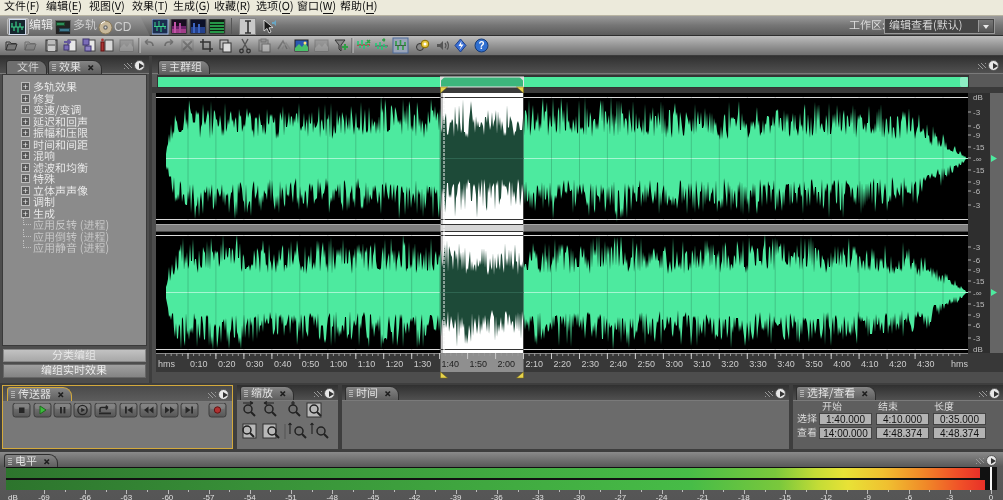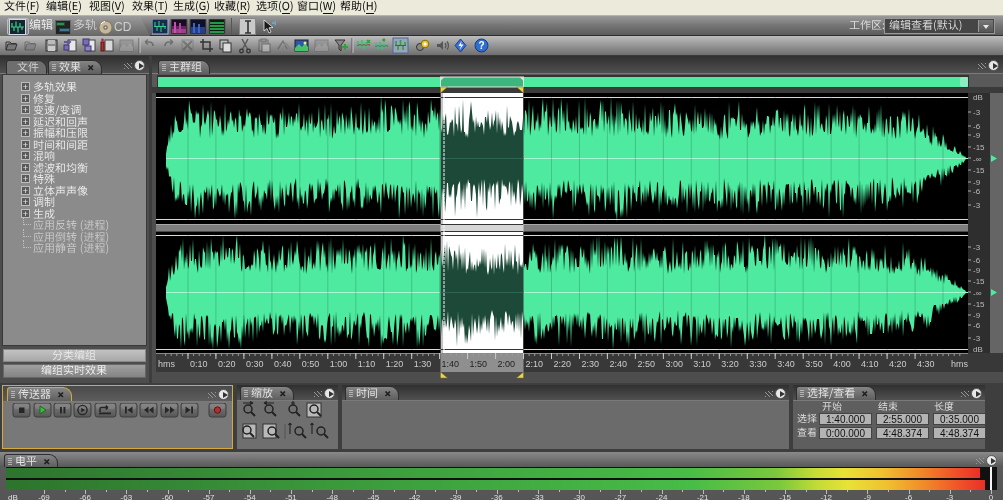--- a/index.html
+++ b/index.html
@@ -1345,21 +1345,21 @@
         </svg><svg width="8" height="8" style="margin-left:5px;vertical-align:4px">
           <path d="M1.5 1.5 L6 6 M6 1.5 L1.5 6" stroke="#1e1e1e" stroke-width="1.6"></path>
         </svg><div class="grip"></div></div>
     <div style="position:absolute;right:3px;top:3px;width:11px;height:11px;border-radius:6px;background:#e8e8e8;border:1px solid #555">
         <div style="position:absolute;left:3.5px;top:2px;width:0;height:0;border-left:5px solid #333;border-top:3.5px solid transparent;border-bottom:3.5px solid transparent"></div>
       </div>
       <div style="position:absolute;right:16px;top:6px;width:8px;height:6px;background:repeating-linear-gradient(45deg,#999 0 1px,transparent 1px 3px)"></div>
   </div>
 </div>
 
-<div class="panel" style="left:793px;top:385px;width:192px;height:64px;background:#5e5e5e">
+<div class="panel" style="left:793px;top:385px;width:210px;height:64px;background:#5e5e5e">
   <div class="tabbar" style="height:16px">
     <div class="tab" style="left:3px;top:1px"><svg width="49" height="14" style="overflow:visible">
           <g fill="#e8e8e8" transform="translate(0,9) scale(0.011000,-0.011000)">
             <g transform="translate(0,0)">
               <path d="M320 490H951V423H320ZM436 701H909V636H436ZM603 836H678V460H603ZM446 810 518 795Q497 720 462 651Q428 582 390 534Q383 540 371 548Q359 555 347 562Q335 570 326 574Q367 618 398 681Q429 744 446 810ZM679 456H753V191Q753 173 758 168Q763 163 782 163Q785 163 796 163Q807 163 820 163Q833 163 844 163Q856 163 861 163Q873 163 880 171Q886 179 889 204Q892 229 893 282Q900 276 912 270Q923 263 936 259Q949 255 959 252Q955 188 946 154Q938 120 920 106Q901 93 869 93Q864 93 850 93Q836 93 820 93Q804 93 790 93Q777 93 771 93Q734 93 714 102Q694 110 686 132Q679 153 679 191ZM504 454H579Q573 388 560 332Q546 276 520 230Q494 183 450 146Q407 110 339 83Q335 93 327 104Q319 116 310 126Q301 137 293 144Q354 166 393 196Q432 226 454 265Q477 304 488 352Q498 399 504 454ZM61 765 118 806Q148 783 178 754Q209 726 236 697Q262 668 278 644L216 597Q202 622 176 652Q151 682 120 712Q90 741 61 765ZM251 456V71H179V386H56V456ZM245 101Q268 101 290 85Q311 69 349 46Q396 18 459 10Q522 3 601 3Q658 3 724 6Q790 8 854 12Q917 15 966 20Q962 11 958 -4Q953 -18 950 -32Q946 -47 945 -58Q915 -60 872 -62Q829 -63 780 -64Q731 -66 684 -67Q637 -68 600 -68Q513 -68 448 -58Q384 -48 335 -19Q306 -1 283 16Q260 34 243 34Q225 34 201 18Q177 3 150 -23Q124 -49 95 -80L45 -15Q80 17 115 44Q150 70 184 86Q217 101 245 101Z"></path>
             </g>
             <g transform="translate(1000,0)">
               <path d="M36 315Q96 332 182 358Q267 384 356 412L366 343Q285 316 203 290Q121 263 55 242ZM46 639H369V569H46ZM177 839H250V12Q250 -19 242 -36Q235 -53 216 -62Q198 -71 167 -74Q136 -76 88 -76Q86 -62 80 -41Q74 -20 66 -5Q98 -6 124 -6Q151 -6 160 -6Q177 -5 177 12ZM396 787H853V719H396ZM838 787H851L864 790L909 765Q873 691 818 630Q762 570 692 522Q623 474 546 438Q470 403 393 380Q387 394 376 412Q364 430 353 441Q427 459 500 490Q573 522 638 564Q704 607 756 660Q807 713 838 775ZM510 756Q552 678 621 616Q690 553 780 509Q870 465 974 442Q967 435 958 424Q949 412 941 400Q933 389 928 379Q823 407 732 456Q640 506 569 576Q498 646 452 734ZM417 324H885V256H417ZM366 153H957V85H366ZM620 412H695V-82H620Z"></path>
             </g>
             <g transform="translate(2000,0)">
@@ -1425,23 +1425,23 @@
           <g fill="#e2e2e2" transform="translate(0,8) scale(0.010000,-0.010000)">
             <g transform="translate(0,0)">
               <path d="M295 218V134H700V218ZM295 352V270H700V352ZM221 406H778V80H221ZM57 713H944V647H57ZM460 840H534V437H460ZM417 693 479 668Q446 620 401 574Q356 529 304 490Q251 450 196 418Q140 386 85 364Q80 374 71 384Q62 395 53 406Q44 417 36 424Q89 443 144 472Q199 500 250 536Q301 571 344 611Q387 651 417 693ZM576 693Q606 652 650 613Q693 574 745 540Q797 506 853 478Q909 451 964 434Q956 427 946 416Q937 405 928 394Q920 382 914 372Q858 393 802 424Q746 455 693 494Q640 532 594 576Q549 621 515 668ZM74 20H930V-48H74Z"></path>
             </g>
             <g transform="translate(1000,0)">
               <path d="M260 395H843V-82H768V335H332V-82H260ZM59 527H941V465H59ZM132 662H883V602H132ZM308 267H799V214H308ZM308 144H799V92H308ZM301 18H799V-42H301ZM826 832 874 778Q804 764 715 754Q626 744 527 738Q428 732 327 728Q226 725 133 725Q132 737 128 754Q123 771 118 783Q209 784 308 787Q408 790 504 796Q600 802 683 811Q766 820 826 832ZM416 764 494 747Q460 627 406 514Q353 400 273 305Q193 210 81 143Q76 151 68 162Q59 174 50 184Q41 194 33 202Q140 263 216 352Q291 441 340 547Q389 653 416 764Z"></path>
             </g>
           </g>
         </svg></span>
     <div class="fld" style="position:absolute;left:26px;top:12px;width:53px;height:12px;background:#b3b3b3;border:1px solid #444;color:#111;text-align:center;line-height:11px">1:40.000</div>
-    <div class="fld" style="position:absolute;left:83px;top:12px;width:53px;height:12px;background:#b3b3b3;border:1px solid #444;color:#111;text-align:center;line-height:11px">2:55.000</div>
+    <div class="fld" style="position:absolute;left:83px;top:12px;width:53px;height:12px;background:#b3b3b3;border:1px solid #444;color:#111;text-align:center;line-height:11px">4:10.000</div>
     <div class="fld" style="position:absolute;left:140px;top:12px;width:53px;height:12px;background:#b3b3b3;border:1px solid #444;color:#111;text-align:center;line-height:11px">0:35.000</div>
-    <div class="fld" style="position:absolute;left:26px;top:26px;width:53px;height:12px;background:#b3b3b3;border:1px solid #444;color:#111;text-align:center;line-height:11px">0:00.000</div>
+    <div class="fld" style="position:absolute;left:26px;top:26px;width:53px;height:12px;background:#b3b3b3;border:1px solid #444;color:#111;text-align:center;line-height:11px">14:00.000</div>
     <div class="fld" style="position:absolute;left:83px;top:26px;width:53px;height:12px;background:#b3b3b3;border:1px solid #444;color:#111;text-align:center;line-height:11px">4:48.374</div>
     <div class="fld" style="position:absolute;left:140px;top:26px;width:53px;height:12px;background:#b3b3b3;border:1px solid #444;color:#111;text-align:center;line-height:11px">4:48.374</div>
   </div>
 </div>
 
 <div class="panel" style="left:0;top:452px;width:1003px;height:48px;background:linear-gradient(#8a8a8a,#5a5a5a 30%,#555)">
   <div class="tab" style="left:4px;top:2px;height:13px"><svg width="23" height="14" style="overflow:visible">
         <g fill="#e8e8e8" transform="translate(0,9) scale(0.011000,-0.011000)">
           <g transform="translate(0,0)">
             <path d="M164 478H827V408H164ZM452 838H531V83Q531 54 536 39Q542 24 557 18Q572 13 602 13Q611 13 632 13Q653 13 680 13Q706 13 732 13Q759 13 782 13Q804 13 814 13Q842 13 856 27Q871 41 878 76Q884 112 887 176Q902 165 924 156Q945 147 962 142Q956 67 942 22Q929 -23 900 -43Q872 -63 818 -63Q810 -63 788 -63Q766 -63 736 -63Q707 -63 678 -63Q649 -63 626 -63Q604 -63 597 -63Q541 -63 509 -50Q477 -38 464 -6Q452 27 452 85ZM171 695H865V191H171V264H788V621H171ZM126 695H204V129H126Z"></path>

